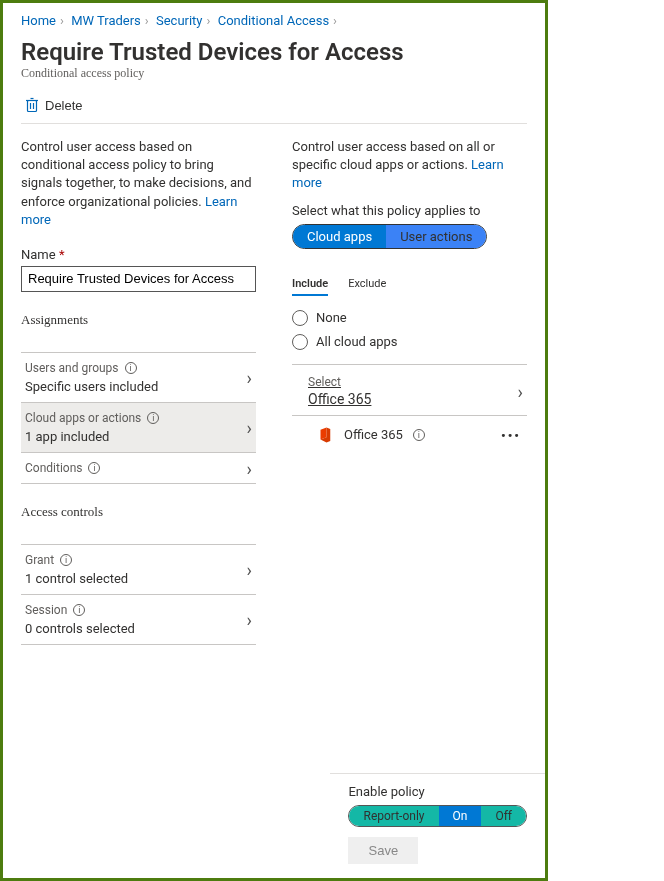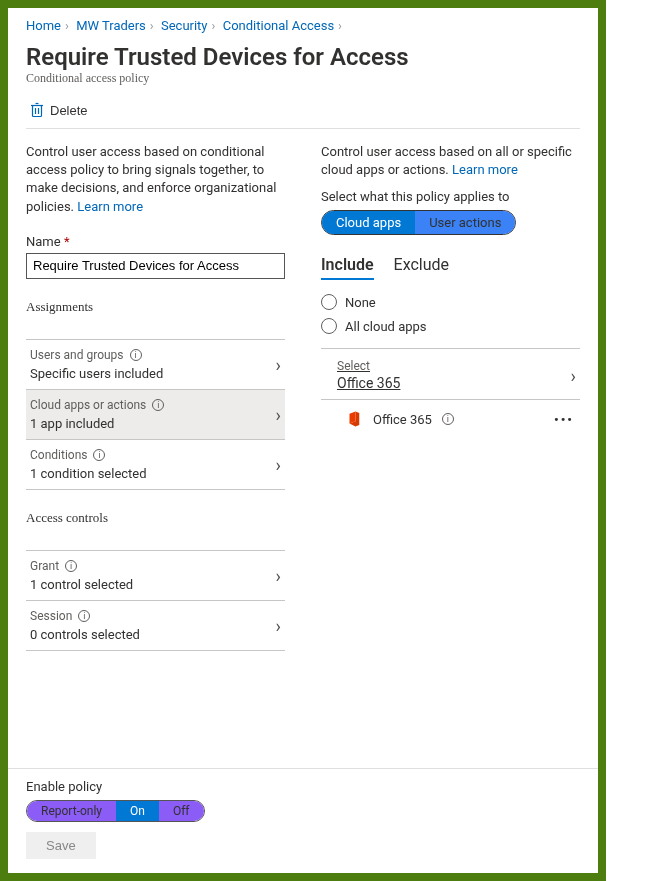--- a/index.html
+++ b/index.html
@@ -13,21 +13,21 @@
     --radio-sel: #0067b8;
   }
   * { box-sizing: border-box; }
   body {
     margin: 0;
     font-family: "Segoe UI", -apple-system, BlinkMacSystemFont, Roboto, sans-serif;
     font-size: 13px;
     color: var(--text);
     background: #fff;
   }
-  .frame { width: 606px; height: 881px; border: 8px solid #4d7c0f; position: relative; display: flex; flex-direction: column; }
+  .frame { width: 548px; height: 881px; border: 3px solid #4d7c0f; position: relative; display: flex; flex-direction: column; align-items: flex-end; }
   .content-area { flex: 1 1 auto; overflow: hidden; padding: 8px 18px 0 18px; }
   .breadcrumb { padding: 2px 0 6px 0; font-size: 13px; }
   .breadcrumb a { color: var(--link); text-decoration: none; }
   .breadcrumb .sep { color: #999; padding: 0 4px; }
   h1.page-title { font-size: 24px; font-weight: 600; margin: 4px 0 0 0; }
   .subtitle { color: var(--muted); font-size: 12px; margin-top: 0; font-family: Liberation Serif, serif; }
   .toolbar { margin-top: 14px; display: flex; align-items: center; gap: 8px; padding-bottom: 8px; border-bottom: 1px solid var(--border-light); }
   .delete-btn { display: inline-flex; align-items: center; gap: 6px; color: var(--text); background: none; border: none; cursor: pointer; font-size: 13px; padding: 2px 4px; }
   .delete-btn svg { stroke: var(--link); }
   .columns { display: flex; gap: 36px; margin-top: 14px; }
@@ -42,41 +42,41 @@
   .row.selected { background: #edecea; }
   .row .row-title { color: var(--muted); font-size: 12px; display: flex; align-items: center; gap: 6px; }
   .row .row-value { margin-top: 4px; font-size: 13px; color: var(--text); }
   .row .chev { position: absolute; right: 4px; top: 50%; transform: translateY(-50%); color: #555; font-size: 18px; }
   .info-icon { width: 12px; height: 12px; border: 1px solid var(--muted); border-radius: 50%; display: inline-flex; align-items: center; justify-content: center; font-size: 9px; color: var(--muted); }
   
   .seg-label { margin-top: 10px; font-size: 13px; }
   .segmented { display: inline-flex; border: 1px solid #333; border-radius: 14px; overflow: hidden; margin-top: 6px; }
   .segmented .seg { padding: 4px 14px; font-size: 13px; cursor: pointer; background: #3b82f6; }
   .segmented .seg.on { background: var(--pill-on); color: #fff; }
-  .tabs { display: flex; gap: 20px; margin-top: 20px; font-size: 16px; }
+  .tabs { display: flex; gap: 20px; margin-top: 28px; font-size: 11px; }
   .tabs .tab { padding-bottom: 4px; cursor: pointer; }
   .tabs .tab.active { border-bottom: 2px solid var(--pill-on); font-weight: 600; }
   .radios { margin-top: 14px; display: flex; flex-direction: column; gap: 8px; }
   .radio { display: flex; align-items: center; gap: 8px; cursor: pointer; }
   .radio .r { width: 16px; height: 16px; border: 1px solid var(--radio); border-radius: 50%; display: inline-flex; align-items: center; justify-content: center; }
   .radio.sel .r { border-color: var(--radio-sel); }
   .radio.sel .r::after { content: ""; width: 8px; height: 8px; background: var(--radio-sel); border-radius: 50%; }
   .divider { border-top: 1px solid var(--border); margin-top: 14px; }
   .select-row { border-bottom: 1px solid var(--border); padding: 8px 4px; position: relative; cursor: pointer; margin-top: 2px; padding-left: 16px; text-decoration: underline; }
   .select-row .sm { color: var(--muted); font-size: 12px; }
   .select-row .val { font-size: 14px; margin-top: 2px; }
   .select-row .chev { position: absolute; right: 4px; top: 50%; transform: translateY(-50%); color: #555; font-size: 18px; }
   .app-item { display: flex; align-items: center; gap: 10px; padding: 10px 4px 10px 24px; position: relative; }
   .app-item .more { position: absolute; right: 6px; top: 50%; transform: translateY(-50%); letter-spacing: 2px; font-weight: bold; cursor: pointer; }
   .office-icon { width: 18px; height: 18px; }
   
   .footer { border-top: 1px solid var(--border-light); padding: 10px 18px 14px 18px; }
   .enable-label { font-size: 13px; margin-bottom: 6px; }
   .tri { display: inline-flex; border: 1px solid #555; border-radius: 14px; overflow: hidden; }
-  .tri .opt { padding: 3px 14px; font-size: 12px; cursor: pointer; background: #8b5cf6; }
+  .tri .opt { padding: 3px 14px; font-size: 12px; cursor: pointer; background: #14b8a6; }
   .tri .opt.on { background: var(--pill-on); color: #fff; }
   .save-btn { display: block; margin-top: 10px; border: none; background: #efefef; color: #888; padding: 6px 20px; font-size: 13px; cursor: not-allowed; }
 </style>
 </head>
 <body>
 
 <div class="frame">
   <div class="content-area">
 
     <nav class="breadcrumb">
@@ -133,21 +133,20 @@
           </div>
           <div class="row-value">1 app included</div>
           <span class="chev">›</span>
         </div>
 
         <div class="row">
           <div class="row-title">
             <span>Conditions</span>
             <span class="info-icon">i</span>
           </div>
-          <div class="row-value">1 condition selected</div>
           <span class="chev">›</span>
         </div>
 
         <div class="section-head">Access controls</div>
 
         <div class="row">
           <div class="row-title">
             <span>Grant</span>
             <span class="info-icon">i</span>
           </div>

